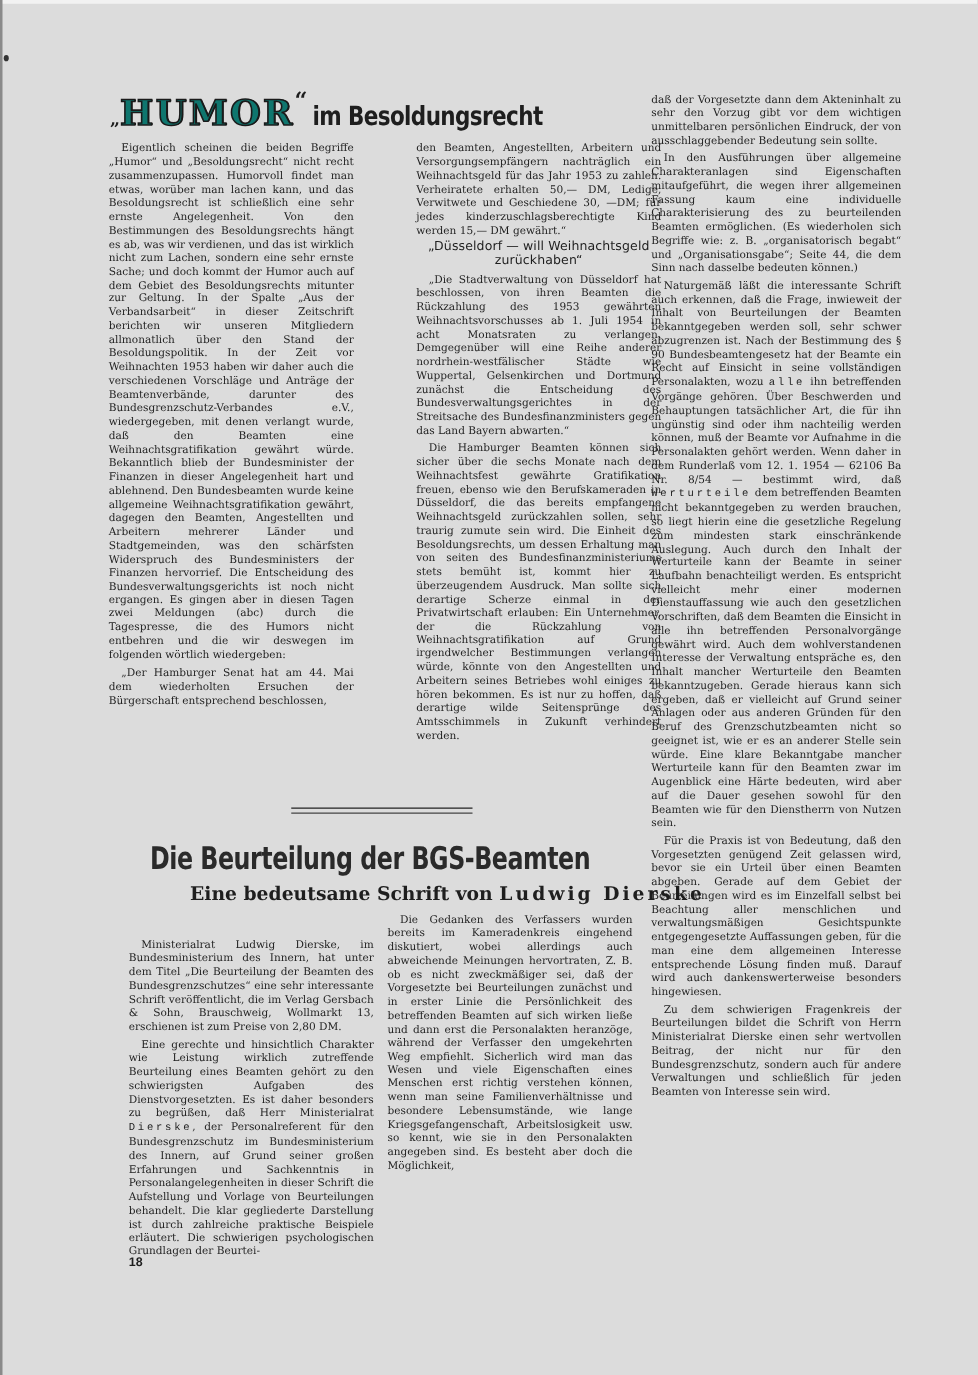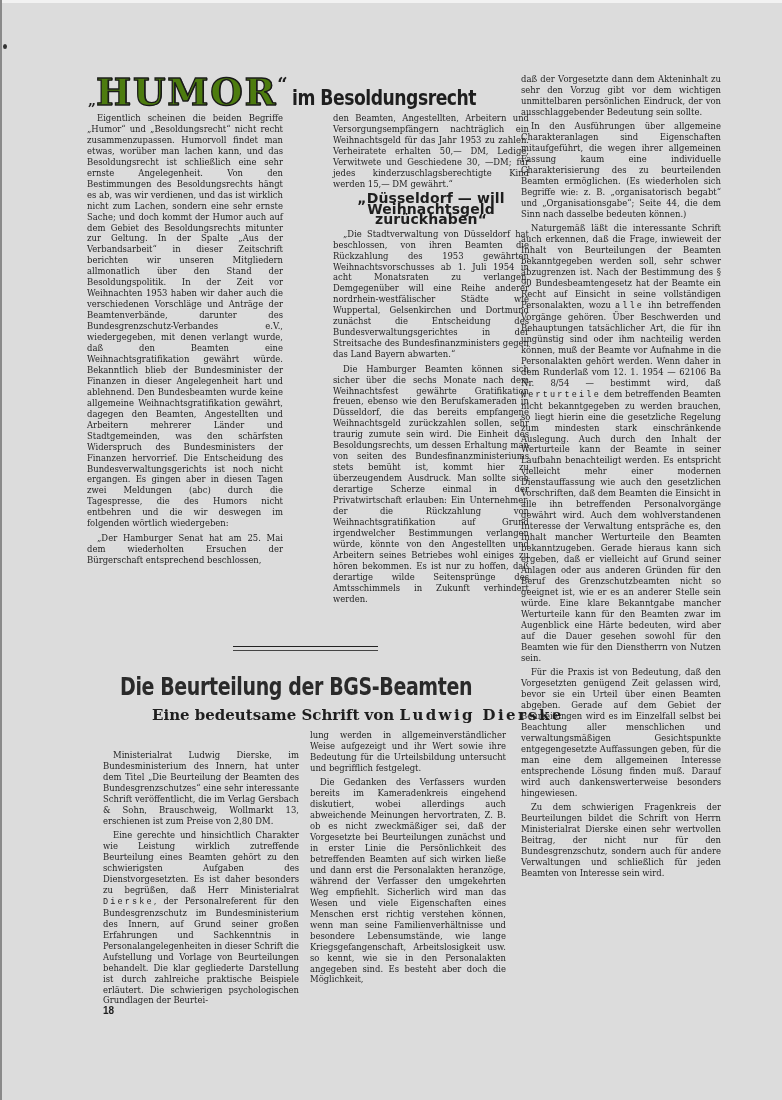--- a/index.html
+++ b/index.html
@@ -22,36 +22,36 @@
     font-size: 8.45px;
     line-height: 10.95px;
     text-align: justify;
     hyphens: manual;
   }
   .col p { margin: 0 0 3.5px 0; text-indent: 10px; }
   .col p.noindent { text-indent: 0; }
   .col h4 {
     margin: 3px 0 4px 0;
     font-family: "DejaVu Sans", sans-serif;
-    font-weight: bold;
-    font-size: 14px;
+    font-weight: normal;
+    font-size: 10px;
     line-height: 10.5px;
     text-align: center;
     letter-spacing: 0.1px;
   }
   .title1 {
     position: absolute; left: 88px; top: 70px; width: 440px;
     white-space: nowrap;
   }
   .title1 .q1 {
     font-family: "DejaVu Serif", serif; font-size: 14px; font-weight: bold; vertical-align: baseline;
   }
   .title1 .humor {
-    font-family: "DejaVu Serif", serif; font-size: 37px; font-weight: bold;
-    letter-spacing: 2px; color: #4d7c0f;
+    font-family: "DejaVu Serif", serif; font-size: 28px; font-weight: bold;
+    letter-spacing: 2px; color: #0f766e;
     -webkit-text-stroke: 1.3px #1a1a1a;
     text-shadow: 1px 0 0 #1a1a1a;
   }
   .title1 .q2 {
     font-family: "DejaVu Serif", serif; font-size: 18px; font-weight: bold; vertical-align: 14px;
   }
   .title1 .rest {
     font-family: "DejaVu Sans", sans-serif; font-size: 21px; font-weight: bold;
     letter-spacing: -0.6px; transform: scaleX(0.82); display: inline-block; transform-origin: left;
     margin-left: 4px;
@@ -83,21 +83,21 @@
 <div class="page-edge-top"></div>
 <div class="page-edge-left"></div>
 <div class="speck" style="left:3px;top:44px;width:4px;height:5px;"></div>
 
 <div class="title1">
   <span class="q1">„</span><span class="humor">HUMOR</span><span class="q2">“</span><span class="rest">im Besoldungsrecht</span>
 </div>
 
 <div class="col" style="left:87px; top:113px; width:196px;">
   <p>Eigentlich scheinen die beiden Begriffe „Humor“ und „Besoldungsrecht“ nicht recht zusammenzupassen. Humorvoll findet man etwas, worüber man lachen kann, und das Besoldungsrecht ist schließlich eine sehr ernste Angelegenheit. Von den Bestimmungen des Besoldungsrechts hängt es ab, was wir verdienen, und das ist wirklich nicht zum Lachen, sondern eine sehr ernste Sache; und doch kommt der Humor auch auf dem Gebiet des Besoldungsrechts mitunter zur Geltung. In der Spalte „Aus der Verbandsarbeit“ in dieser Zeitschrift berichten wir unseren Mitgliedern allmonatlich über den Stand der Besoldungspolitik. In der Zeit vor Weihnachten 1953 haben wir daher auch die verschiedenen Vorschläge und Anträge der Beamtenverbände, darunter des Bundesgrenzschutz-Verbandes e.V., wiedergegeben, mit denen verlangt wurde, daß den Beamten eine Weihnachtsgratifikation gewährt würde. Bekanntlich blieb der Bundesminister der Finanzen in dieser Angelegenheit hart und ablehnend. Den Bundesbeamten wurde keine allgemeine Weihnachtsgratifikation gewährt, dagegen den Beamten, Angestellten und Arbeitern mehrerer Länder und Stadtgemeinden, was den schärfsten Widerspruch des Bundesministers der Finanzen hervorrief. Die Entscheidung des Bundesverwaltungsgerichts ist noch nicht ergangen. Es gingen aber in diesen Tagen zwei Meldungen (abc) durch die Tagespresse, die des Humors nicht entbehren und die wir deswegen im folgenden wörtlich wiedergeben:</p>
-  <p>„Der Hamburger Senat hat am 25. Mai dem wiederholten Ersuchen der Bürgerschaft entsprechend beschlossen,</p>
+  <p>„Der Hamburger Senat hat am 44. Mai dem wiederholten Ersuchen der Bürgerschaft entsprechend beschlossen,</p>
 </div>
 
 <div class="col" style="left:310px; top:113px; width:196px;margin-left:23px;">
   <p class="noindent">den Beamten, Angestellten, Arbeitern und Versorgungsempfängern nachträglich ein Weihnachtsgeld für das Jahr 1953 zu zahlen. Verheiratete erhalten 50,— DM, Ledige, Verwitwete und Geschiedene 30, —DM; für jedes kinderzuschlagsberechtigte Kind werden 15,— DM gewährt.“</p>
   <h4>„Düsseldorf — will Weihnachtsgeld zurückhaben“</h4>
   <p>„Die Stadtverwaltung von Düsseldorf hat beschlossen, von ihren Beamten die Rückzahlung des 1953 gewährten Weihnachtsvorschusses ab 1. Juli 1954 in acht Monatsraten zu verlangen. Demgegenüber will eine Reihe anderer nordrhein-westfälischer Städte wie Wuppertal, Gelsenkirchen und Dortmund zunächst die Entscheidung des Bundesverwaltungsgerichtes in der Streitsache des Bundesfinanzministers gegen das Land Bayern abwarten.“</p>
   <p>Die Hamburger Beamten können sich sicher über die sechs Monate nach dem Weihnachtsfest gewährte Gratifikation freuen, ebenso wie den Berufskameraden in Düsseldorf, die das bereits empfangene Weihnachtsgeld zurückzahlen sollen, sehr traurig zumute sein wird. Die Einheit des Besoldungsrechts, um dessen Erhaltung man von seiten des Bundesfinanzministeriums stets bemüht ist, kommt hier zu überzeugendem Ausdruck. Man sollte sich derartige Scherze einmal in der Privatwirtschaft erlauben: Ein Unternehmer, der die Rückzahlung von Weihnachtsgratifikation auf Grund irgendwelcher Bestimmungen verlangen würde, könnte von den Angestellten und Arbeitern seines Betriebes wohl einiges zu hören bekommen. Es ist nur zu hoffen, daß derartige wilde Seitensprünge des Amtsschimmels in Zukunft verhindert werden.</p>
 </div>
 
 <div class="divider"></div>
@@ -107,21 +107,20 @@
   <span>Eine bedeutsame Schrift von</span>
   <span class="sp">Ludwig Dierske</span>
 </div>
 
 <div class="col" style="left:103px; top:750px; width:196px;">
   <p>Ministerialrat Ludwig Dierske, im Bundesministerium des Innern, hat unter dem Titel „Die Beurteilung der Beamten des Bundesgrenzschutzes“ eine sehr interessante Schrift veröffentlicht, die im Verlag Gersbach &amp; Sohn, Brauschweig, Wollmarkt 13, erschienen ist zum Preise von 2,80 DM.</p>
   <p><span>Eine gerechte und hinsichtlich Charakter wie Leistung wirklich zutreffende Beurteilung eines Beamten gehört zu den schwierigsten Aufgaben des Dienstvorgesetzten. Es ist daher besonders zu begrüßen, daß Herr Ministerialrat</span> <span class="spaced">Dierske</span><span>, der Personalreferent für den Bundesgrenzschutz im Bundesministerium des Innern, auf Grund seiner großen Erfahrungen und Sachkenntnis in Personalangelegenheiten in dieser Schrift die Aufstellung und Vorlage von Beurteilungen behandelt. Die klar gegliederte Darstellung ist durch zahlreiche praktische Beispiele erläutert. Die schwierigen psychologischen Grundlagen der Beurtei-</span></p>
 </div>
 
 <div class="col" style="left:310px; top:730px; width:196px;">
-  <p class="noindent">lung werden in allgemeinverständlicher Weise aufgezeigt und ihr Wert sowie ihre Bedeutung für die Urteilsbildung untersucht und begrifflich festgelegt.</p>
   <p>Die Gedanken des Verfassers wurden bereits im Kameradenkreis eingehend diskutiert, wobei allerdings auch abweichende Meinungen hervortraten, Z. B. ob es nicht zweckmäßiger sei, daß der Vorgesetzte bei Beurteilungen zunächst und in erster Linie die Persönlichkeit des betreffenden Beamten auf sich wirken ließe und dann erst die Personalakten heranzöge, während der Verfasser den umgekehrten Weg empfiehlt. Sicherlich wird man das Wesen und viele Eigenschaften eines Menschen erst richtig verstehen können, wenn man seine Familienverhältnisse und besondere Lebensumstände, wie lange Kriegsgefangenschaft, Arbeitslosigkeit usw. so kennt, wie sie in den Personalakten angegeben sind. Es besteht aber doch die Möglichkeit,</p>
 </div>
 
 <div class="col" style="left:521px; top:74px; width:200px;">
   <p class="noindent">daß der Vorgesetzte dann dem Akteninhalt zu sehr den Vorzug gibt vor dem wichtigen unmittelbaren persönlichen Eindruck, der von ausschlaggebender Bedeutung sein sollte.</p>
   <p>In den Ausführungen über allgemeine Charakteranlagen sind Eigenschaften mitaufgeführt, die wegen ihrer allgemeinen Fassung kaum eine individuelle Charakterisierung des zu beurteilenden Beamten ermöglichen. (Es wiederholen sich Begriffe wie: z. B. „organisatorisch begabt“ und „Organisationsgabe“; Seite 44, die dem Sinn nach dasselbe bedeuten können.)</p>
   <p><span>Naturgemäß läßt die interessante Schrift auch erkennen, daß die Frage, inwieweit der Inhalt von Beurteilungen der Beamten bekanntgegeben werden soll, sehr schwer abzugrenzen ist. Nach der Bestimmung des § 90 Bundesbeamtengesetz hat der Beamte ein Recht auf Einsicht in seine vollständigen Personalakten, wozu</span> <span class="spaced">alle</span> <span>ihn betreffenden Vorgänge gehören. Über Beschwerden und Behauptungen tatsächlicher Art, die für ihn ungünstig sind oder ihm nachteilig werden können, muß der Beamte vor Aufnahme in die Personalakten gehört werden. Wenn daher in dem Runderlaß vom 12. 1. 1954 — 62106 Ba Nr. 8/54 — bestimmt wird, daß</span> <span class="spaced">Werturteile</span> <span>dem betreffenden Beamten nicht bekanntgegeben zu werden brauchen, so liegt hierin eine die gesetzliche Regelung zum mindesten stark einschränkende Auslegung. Auch durch den Inhalt der Werturteile kann der Beamte in seiner Laufbahn benachteiligt werden. Es entspricht vielleicht mehr einer modernen Dienstauffassung wie auch den gesetzlichen Vorschriften, daß dem Beamten die Einsicht in alle ihn betreffenden Personalvorgänge gewährt wird. Auch dem wohlverstandenen Interesse der Verwaltung entspräche es, den Inhalt mancher Werturteile den Beamten bekanntzugeben. Gerade hieraus kann sich ergeben, daß er vielleicht auf Grund seiner Anlagen oder aus anderen Gründen für den Beruf des Grenzschutzbeamten nicht so geeignet ist, wie er es an anderer Stelle sein würde. Eine klare Bekanntgabe mancher Werturteile kann für den Beamten zwar im Augenblick eine Härte bedeuten, wird aber auf die Dauer gesehen sowohl für den Beamten wie für den Dienstherrn von Nutzen sein.</span></p>
   <p>Für die Praxis ist von Bedeutung, daß den Vorgesetzten genügend Zeit gelassen wird, bevor sie ein Urteil über einen Beamten abgeben. Gerade auf dem Gebiet der Beurteilungen wird es im Einzelfall selbst bei Beachtung aller menschlichen und verwaltungsmäßigen Gesichtspunkte entgegengesetzte Auffassungen geben, für die man eine dem allgemeinen Interesse entsprechende Lösung finden muß. Darauf wird auch dankenswerterweise besonders hingewiesen.</p>
   <p>Zu dem schwierigen Fragenkreis der Beurteilungen bildet die Schrift von Herrn Ministerialrat Dierske einen sehr wertvollen Beitrag, der nicht nur für den Bundesgrenzschutz, sondern auch für andere Verwaltungen und schließlich für jeden Beamten von Interesse sein wird.</p>
 </div>

